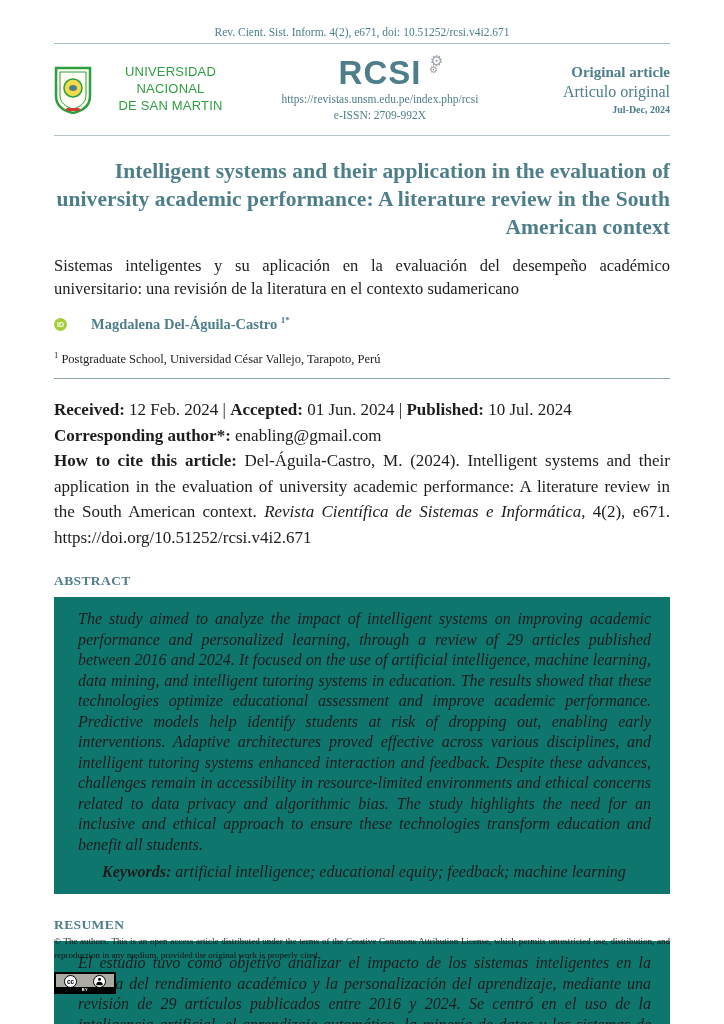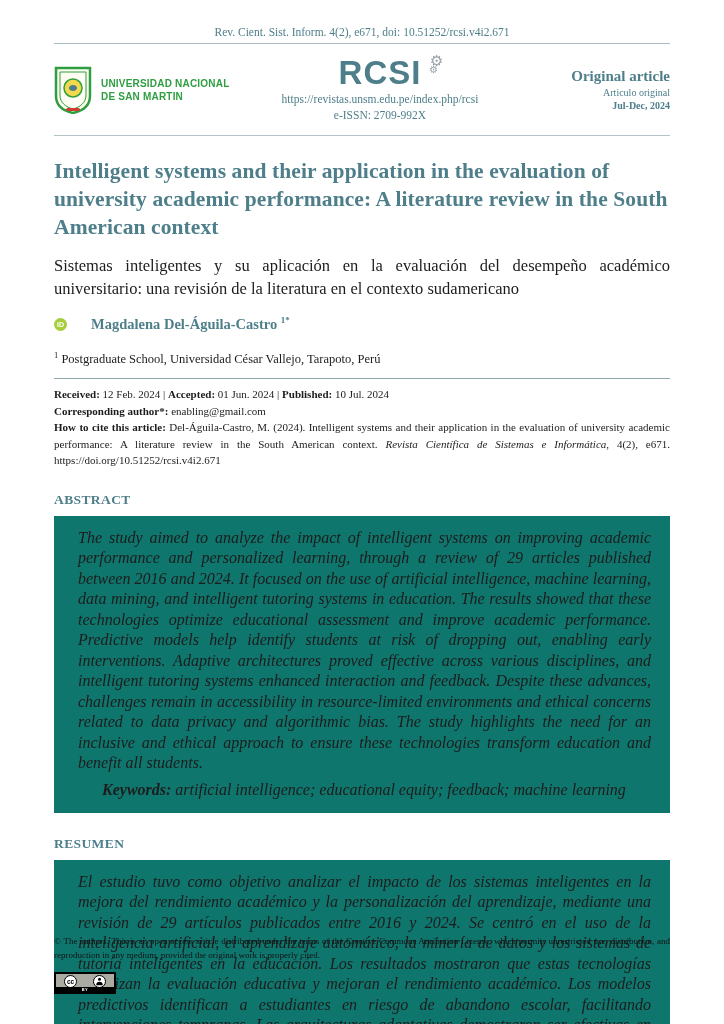--- a/index.html
+++ b/index.html
@@ -13,63 +13,63 @@
     text-align:center;color:#4d7e8a;font-size:11.5px;
     padding-bottom:5px;border-bottom:1px solid #a9bec4;
   }
   
   .header-row{
     display:flex;align-items:center;justify-content:space-between;
     padding:12px 0 12px 0;border-bottom:1.5px solid #b3c2c6;
   }
   .logo-block{display:flex;align-items:center;gap:9px;width:186px;flex:0 0 auto;}
   .uni-name{
-    color:#2f9e41;font-family:"Liberation Sans", sans-serif;font-weight:bold;
-    font-size:10px;line-height:1.3;letter-spacing:.2px;
+    color:#2f9e41;font-family:"Liberation Sans", sans-serif;font-weight:normal;
+    font-size:13px;line-height:1.3;letter-spacing:.2px;text-align:center;
   }
   .center-block{flex:1;text-align:center;}
   .rcsi-row{position:relative;display:inline-block;line-height:1;}
   .rcsi{
     color:#4d7e8a;font-family:"Liberation Sans", sans-serif;font-weight:bold;
     font-size:33px;letter-spacing:1px;
   }
   .gears{position:absolute;right:-22px;top:-2px;color:#9aa0a6;font-family:"DejaVu Sans", sans-serif;line-height:1;}
   .gear-big{font-size:15px;display:block;}
   .gear-small{font-size:10px;display:block;margin-top:-4px;margin-left:-6px;}
   .center-url,.center-issn{color:#4d7e8a;font-size:11.5px;line-height:1.35;}
   .center-url{margin-top:3px;}
   .right-block{width:150px;flex:0 0 auto;text-align:right;color:#4d7e8a;line-height:1.3;}
   .type-en{font-weight:bold;font-size:15px;}
-  .type-es{font-size:10px;}
+  .type-es{font-size:16px;}
   .period{font-size:10px;font-weight:bold;}
   
   .shield{width:38px;height:48px;flex:0 0 auto;}
   
   .title-en{
     margin:22px 0 0 0;color:#4d7e8a;font-size:21.5px;line-height:1.3;
-    font-weight:bold;letter-spacing:.1px;
+    font-weight:bold;letter-spacing:.1px;text-align:right;
   }
   .title-es{
     margin:13px 0 0 0;font-size:16.5px;line-height:1.38;font-weight:normal;
     text-align:justify;color:#1c1c1c;
   }
   
   .author-row{margin-top:15px;display:flex;align-items:center;gap:24px;}
   .orcid-icon{
     width:13px;height:13px;border-radius:50%;background:#a6ce39;color:#fff;
     font-family:"Liberation Sans", sans-serif;font-size:7px;font-weight:bold;
     display:inline-flex;align-items:center;justify-content:center;flex:0 0 auto;
   }
   .author-name{color:#4d7e8a;font-weight:bold;font-size:14.5px;}
   .author-name sup{font-size:9px;}
   .affiliation{margin-top:17px;font-size:12.5px;}
   .affiliation sup{font-size:8.5px;}
   
   .meta-divider{border:none;border-top:1px solid #8fa6ac;margin:11px 0 0 0;}
-  .meta{margin-top:7px;font-size:11px;line-height:1.5;}
+  .meta{margin-top:18px;font-size:17px;line-height:1.5;}
   .meta .lbl{font-weight:bold;}
   .cite-par{text-align:justify;}
   .cite-par .it{font-style:italic;}
   
   .section-heading{
     color:#4d7e8a;font-weight:bold;font-size:13.5px;letter-spacing:.4px;
     margin-top:23px;
   }
   .graybox{
     background:#0f766e;margin-top:8px;padding:12px 19px 12px 24px;

